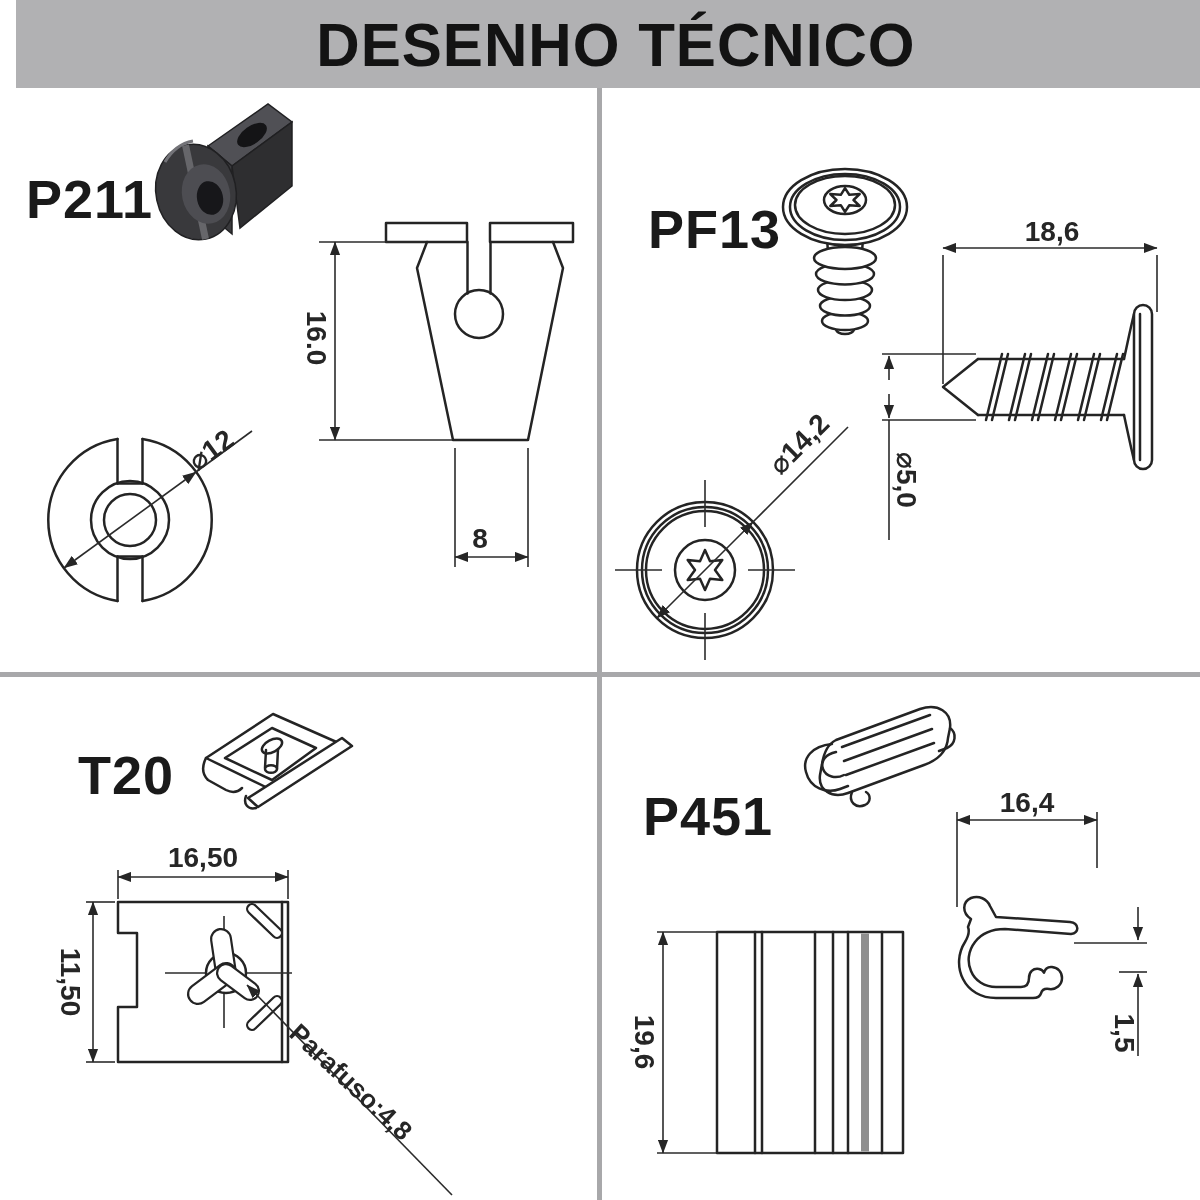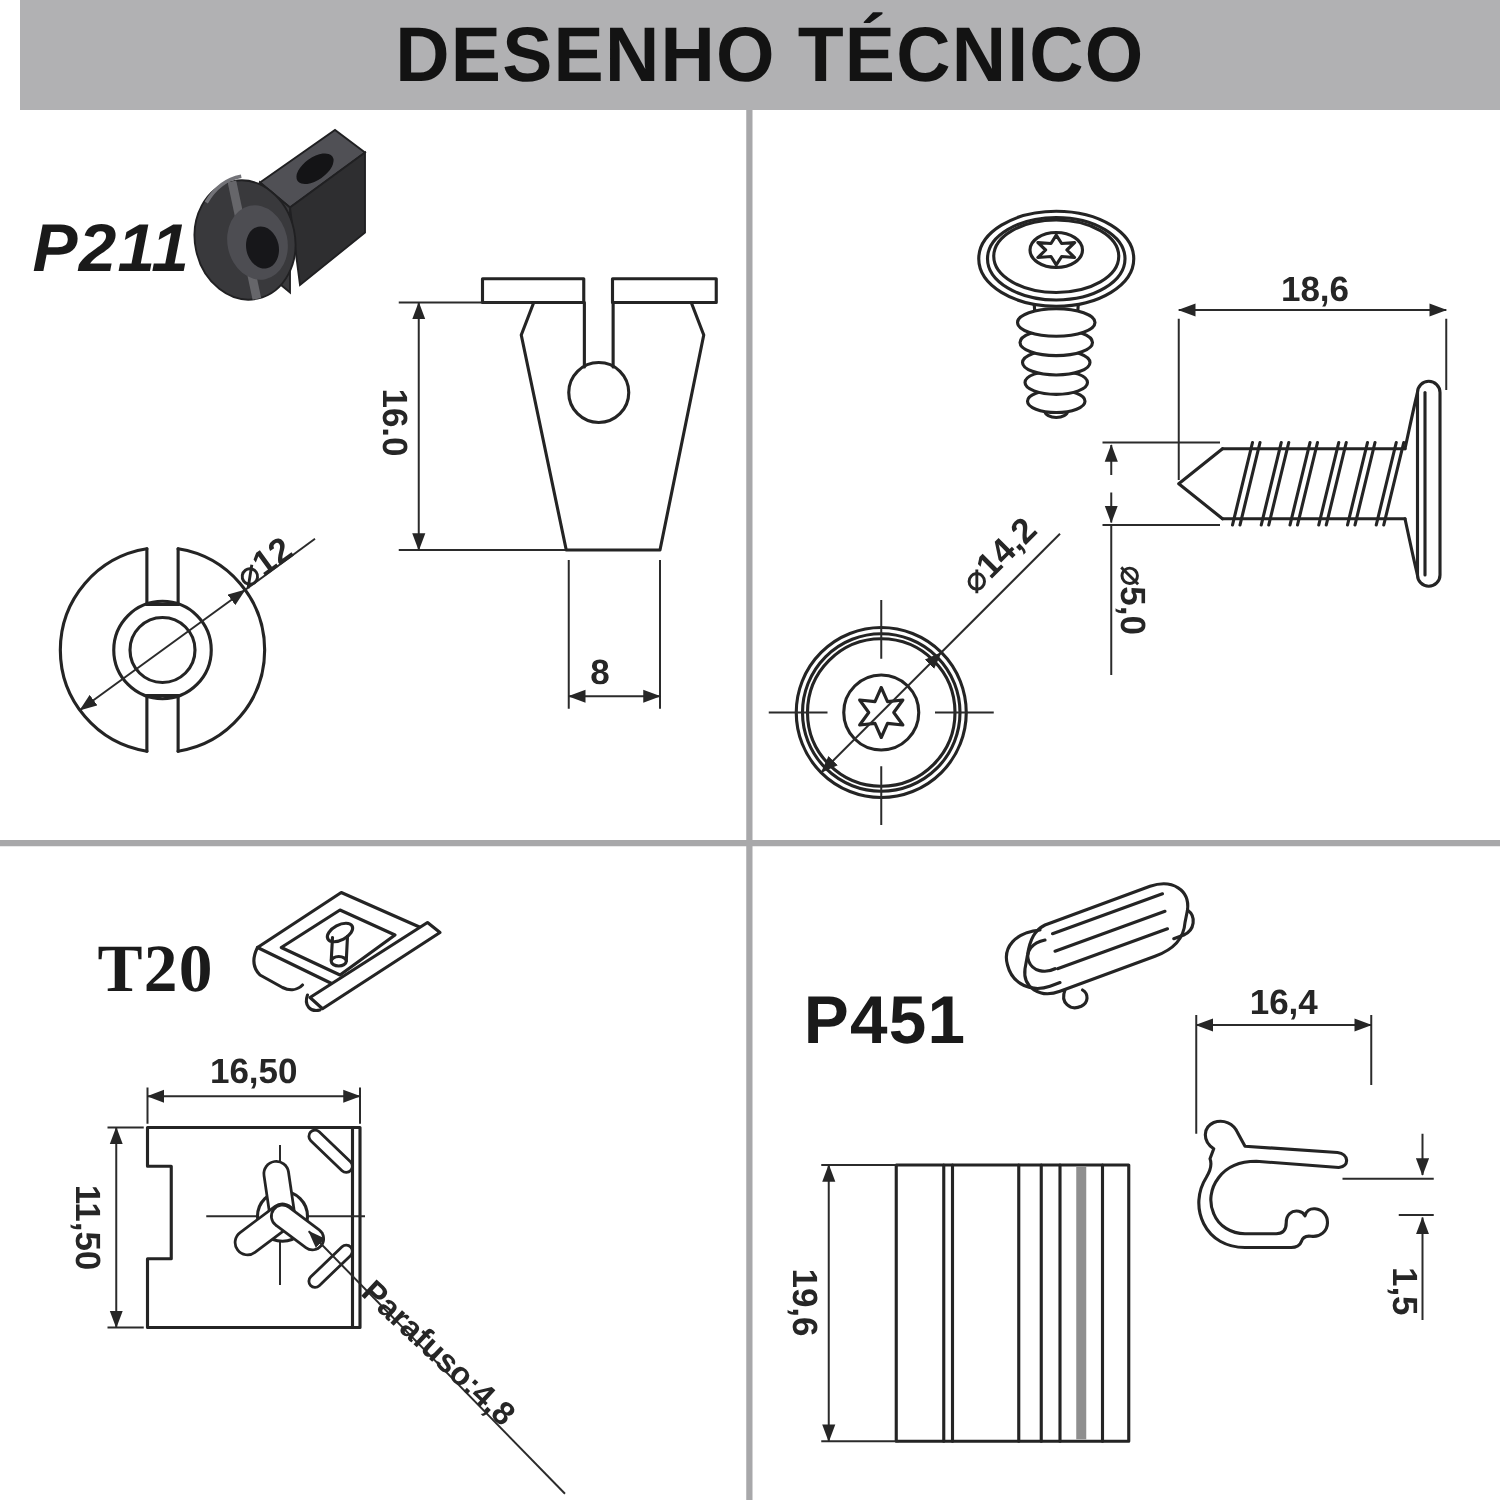--- a/index.html
+++ b/index.html
@@ -5,23 +5,23 @@
   html,body{margin:0;padding:0;background:#ffffff;}
   #page{position:relative;width:1200px;height:1200px;background:#ffffff;overflow:hidden;
         font-family:"Liberation Sans","DejaVu Sans",sans-serif;}
   #header{position:absolute;left:16px;top:0;width:1200px;height:88px;background:#b1b1b3;
           display:flex;align-items:center;justify-content:center;}
   #header .title{font-size:62px;font-weight:bold;color:#131313;letter-spacing:1px;
                  transform:scaleX(.97);white-space:nowrap;}
   .vdiv{position:absolute;left:597px;top:88px;width:5px;height:1112px;background:#a8a8aa;}
   .hdiv{position:absolute;left:0;top:672px;width:1200px;height:5px;background:#a8a8aa;}
   .part-label{position:absolute;font-weight:bold;color:#1a1a1a;font-size:54px;letter-spacing:1px;white-space:nowrap;}
-  #lbl-p211{left:26px;top:168px;font-style:italic;}
+  #lbl-p211{left:26px;top:168px;}
   #lbl-pf13{left:648px;top:198px;}
-  #lbl-t20{left:78px;top:744px;font-family:Liberation Serif, serif;}
+  #lbl-t20{left:78px;top:744px;}
   #lbl-p451{left:643px;top:748px;margin-top:37px;}
   svg{position:absolute;overflow:visible;}
   #svg-p211{left:0;top:88px;}
   #svg-pf13{left:600px;top:88px;}
   #svg-t20{left:0;top:676px;}
   #svg-p451{left:600px;top:676px;}
   .obj{stroke:#242424;stroke-width:2.5;fill:none;stroke-linejoin:round;stroke-linecap:round;}
   .objf{stroke:#242424;stroke-width:2.5;fill:#ffffff;stroke-linejoin:round;}
   .thin{stroke:#2b2b2b;stroke-width:1.6;fill:none;}
   .dim{stroke:#2b2b2b;stroke-width:1.6;fill:none;}
@@ -36,20 +36,21 @@
 
 <div id="page">
 
   <div id="header">
     <div class="title">DESENHO TÉCNICO</div>
   </div>
   <div class="vdiv"></div>
   <div class="hdiv"></div>
 
   <div class="part-label" id="lbl-p211">P211</div>
+  <div class="part-label" id="lbl-pf13">PF13</div>
   <div class="part-label" id="lbl-t20">T20</div>
   <div class="part-label" id="lbl-p451">P451</div>
 
   <svg width="0" height="0">
     <defs>
       <marker id="arw" viewBox="0 0 12 9" refX="11.5" refY="4.5" markerWidth="14" markerHeight="11" markerUnits="userSpaceOnUse" orient="auto-start-reverse">
         <path d="M0,0 L12,4.5 L0,9 Z" fill="#262626"></path>
       </marker>
     </defs>
   </svg>

